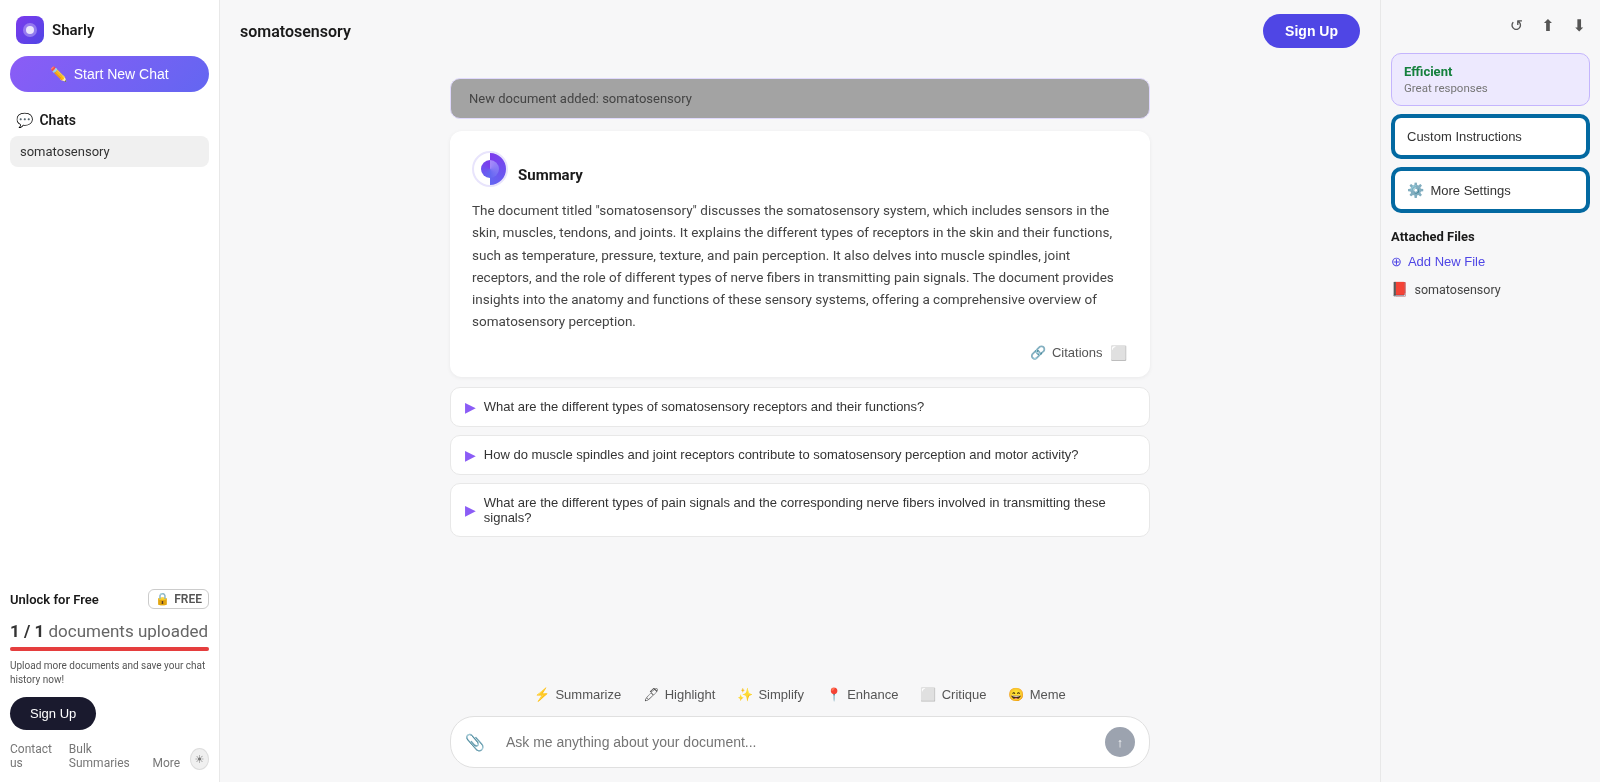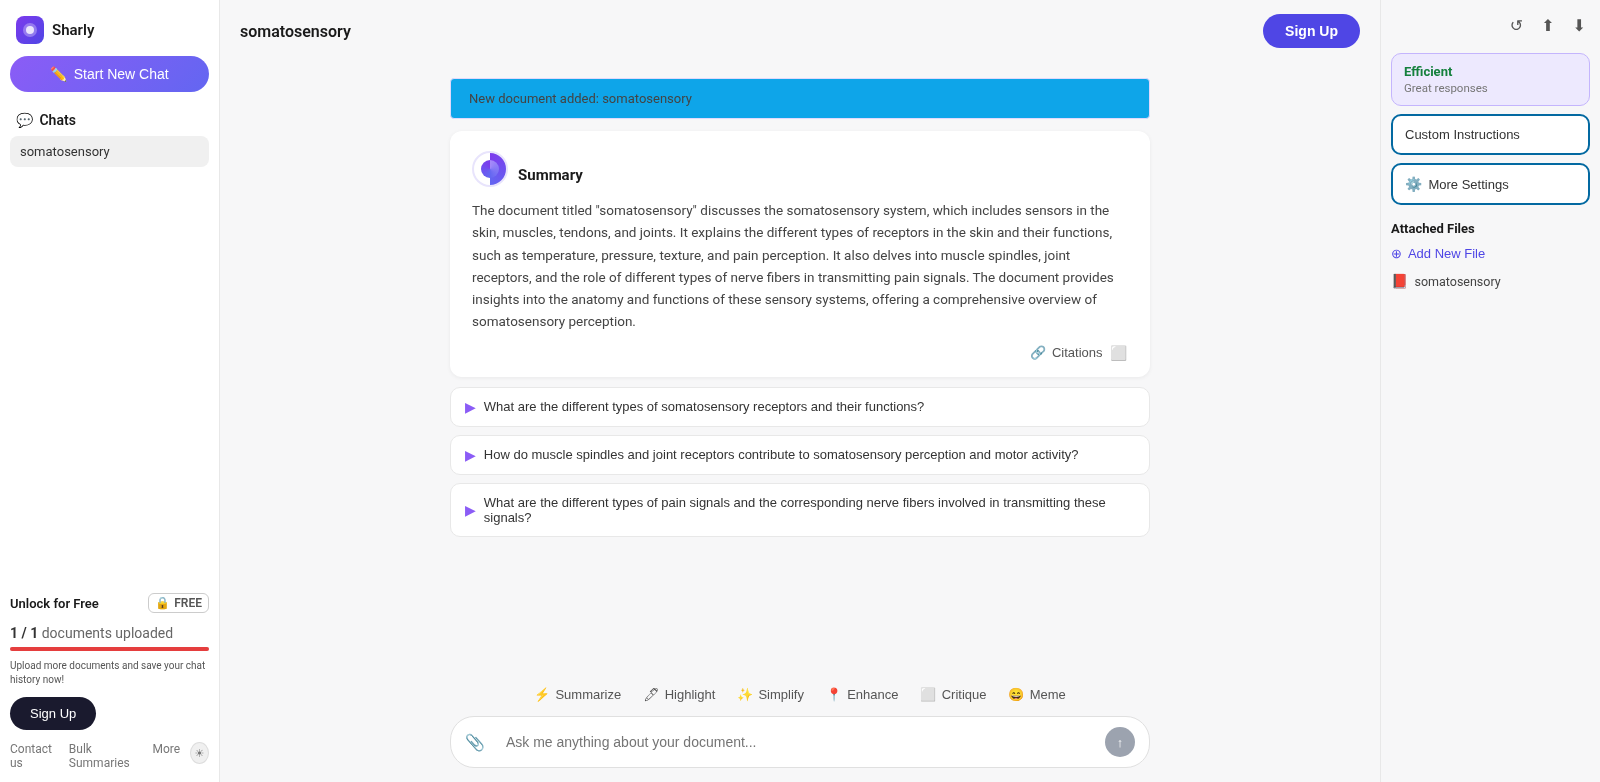--- a/index.html
+++ b/index.html
@@ -100,21 +100,21 @@
       align-items: center;
       gap: 4px;
       font-size: 12px;
       font-weight: 600;
       color: #555;
       border: 1px solid #ccc;
       border-radius: 6px;
       padding: 2px 6px;
     }
     .docs-row {
-      font-size: 14px;
+      font-size: 17px;
       color: #666;
       margin-bottom: 6px;
     }
     .docs-row span.bold { font-weight: 700; color: #333; }
     .progress-bar-bg {
       height: 4px;
       background: #e0e0e0;
       border-radius: 4px;
       margin-bottom: 8px;
     }
@@ -139,21 +139,21 @@
       font-size: 13px;
       font-weight: 500;
       cursor: pointer;
       margin-bottom: 12px;
     }
     .sidebar-footer-links {
       display: flex;
       gap: 10px;
       font-size: 12px;
       color: #777;
-      align-items: flex-start;
+      align-items: flex-end;
     }
     .sidebar-footer-links a { color: #777; text-decoration: none; cursor: pointer; }
     .theme-toggle {
       width: 22px;
       height: 22px;
       border-radius: 50%;
       background: #f0f0f0;
       border: 1px solid #ddd;
       display: flex;
       align-items: center;
@@ -189,23 +189,23 @@
     .chat-area {
       flex: 1;
       overflow-y: auto;
       padding: 0 20px 10px 20px;
       display: flex;
       flex-direction: column;
       align-items: center;
     }
 
     .doc-added-banner {
-      background: #0ea5e9;
+      background: #a3a3a3;
       border: 1px solid #e0d9fd;
-      border-radius: 4px;
+      border-radius: 10px;
       padding: 12px 18px;
       font-size: 13px;
       color: #444;
       max-width: 700px;
       width: 100%;
       margin: 16px 0 12px 0;
     }
 
     .summary-block {
       background: #fff;
@@ -427,21 +427,21 @@
       color: #fff;
       font-size: 10px;
       font-weight: 700;
       padding: 2px 6px;
       border-radius: 4px;
       letter-spacing: 0.5px;
     }
 
     .right-section-btn {
       background: #fff;
-      border: 2px solid #0369a1;
+      border: 4px solid #0369a1;
       border-radius: 10px;
       padding: 11px 12px;
       font-size: 13px;
       font-weight: 500;
       color: #333;
       cursor: pointer;
       text-align: left;
       margin-bottom: 8px;
       display: flex;
       align-items: center;

